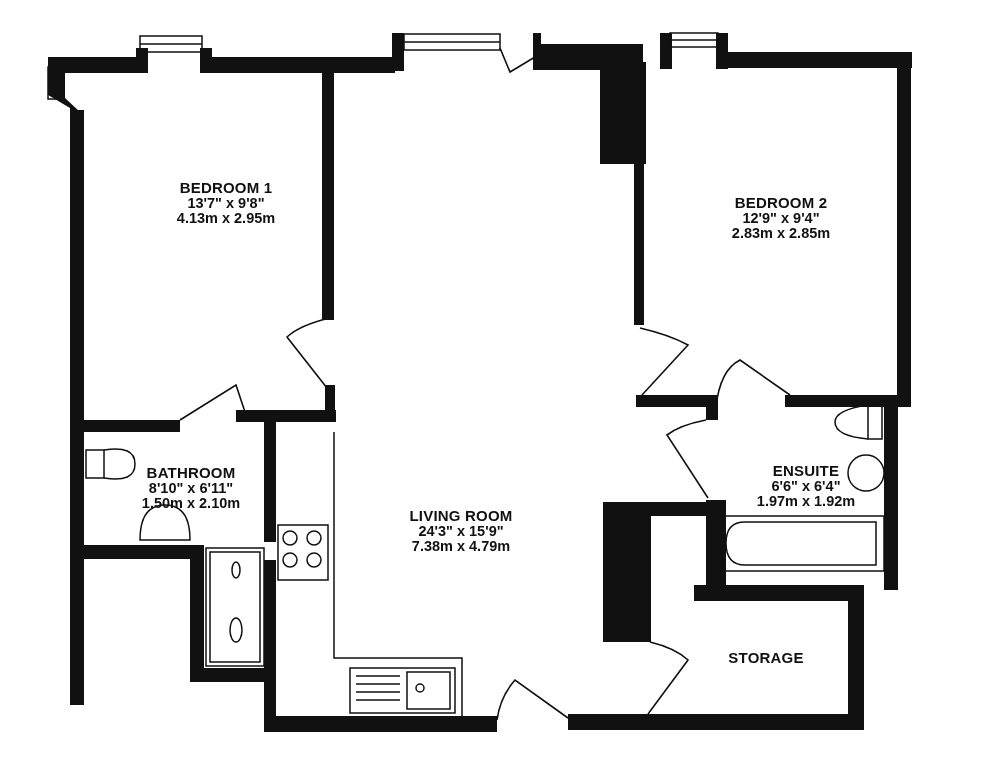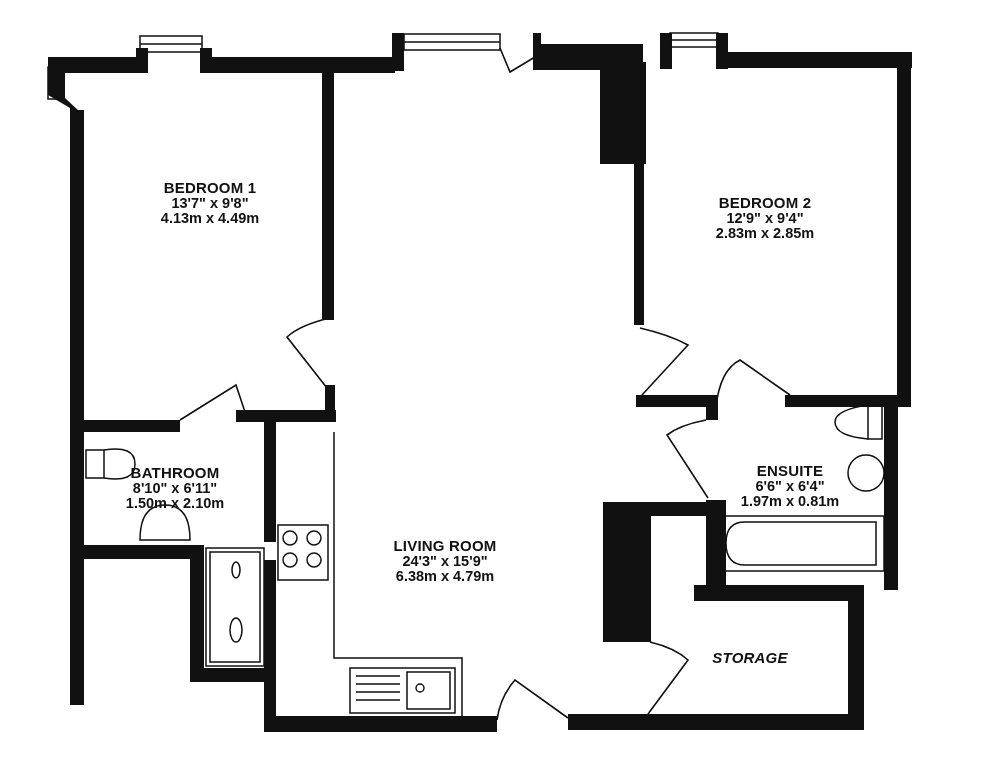--- a/index.html
+++ b/index.html
@@ -1,19 +1,19 @@
 <!DOCTYPE html>
 <html><head>
 <meta charset="utf-8">
 <style>
   html, body { margin: 0; padding: 0; background: #ffffff; }
   body { width: 988px; height: 783px; position: relative; overflow: hidden;
          font-family: "Liberation Sans", sans-serif; }
   #plan { position: absolute; left: 0; top: 0; }
-  .room-label { position: absolute; text-align: center; color: #111; line-height: 1.05; }
+  .room-label { position: absolute; text-align: center; color: #111; line-height: 1.05; margin-left: 16px; }
   .room-label .name { font-size: 15px; font-weight: bold; letter-spacing: 0.2px; }
   .room-label .dim { font-size: 14.5px; font-weight: bold; }
 </style>
 </head>
 <body>
 
 <svg id="plan" width="988" height="783" viewBox="0 0 988 783" xmlns="http://www.w3.org/2000/svg">
   <g fill="#111">
 
     <rect x="48" y="57" width="88" height="16"></rect>
@@ -122,42 +122,42 @@
     <circle cx="866" cy="473" r="18"></circle>
 
     <rect x="722" y="516" width="162" height="55"></rect>
     <path d="M745,522 L876,522 L876,565 L745,565 Q726,565 726,543 Q726,522 745,522 Z"></path>
   </g>
 </svg>
 
 <div class="room-label" style="left:130px;top:180px;width:160px;">
   <div class="name">BEDROOM 1</div>
   <div class="dim">13'7"  x 9'8"</div>
-  <div class="dim">4.13m  x 4.49m</div>
+  <div class="dim">4.13m  x 2.95m</div>
 </div>
 
 <div class="room-label" style="left:685px;top:195px;width:160px;text-align:center;">
   <div class="name">BEDROOM 2</div>
   <div class="dim">12'9"  x 9'4"</div>
   <div class="dim">2.83m  x 2.85m</div>
 </div>
 
 <div class="room-label" style="left:100px;top:465px;width:150px;">
   <div class="name">BATHROOM</div>
   <div class="dim">8'10"  x 6'11"</div>
   <div class="dim">1.50m  x 2.10m</div>
 </div>
 
-<div class="room-label" style="left:365px;top:538px;width:160px;">
+<div class="room-label" style="left:365px;top:508px;width:160px;">
   <div class="name">LIVING ROOM</div>
   <div class="dim">24'3"  x 15'9"</div>
-  <div class="dim">6.38m  x 4.79m</div>
+  <div class="dim">7.38m  x 4.79m</div>
 </div>
 
 <div class="room-label" style="left:730px;top:463px;width:120px;">
   <div class="name">ENSUITE</div>
   <div class="dim">6'6"  x 6'4"</div>
-  <div class="dim">1.97m  x 0.81m</div>
+  <div class="dim">1.97m  x 1.92m</div>
 </div>
 
-<div class="room-label" style="left:700px;top:650px;width:100px;font-style:italic;">
+<div class="room-label" style="left:700px;top:650px;width:100px;">
   <div class="name">STORAGE</div>
 </div>
 
 </body></html>

